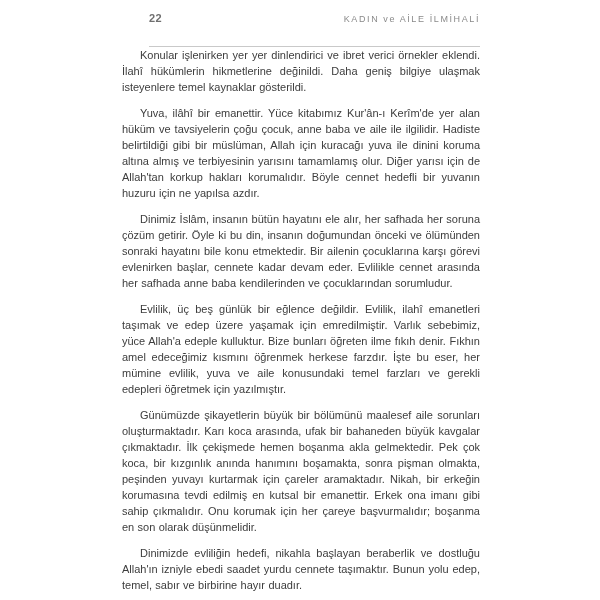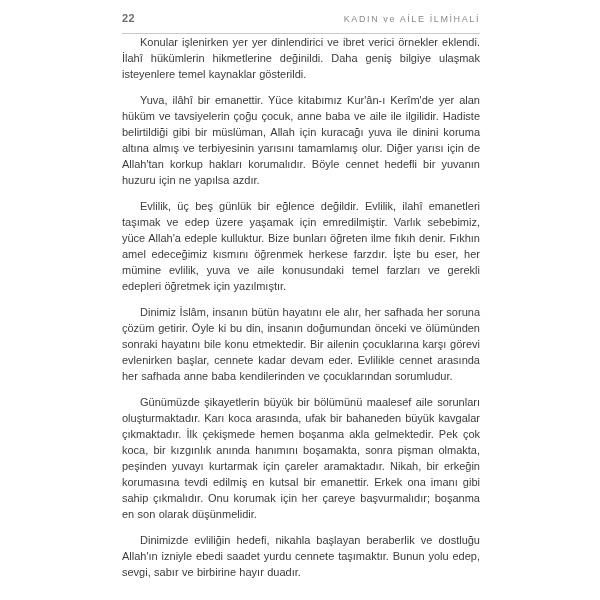--- a/index.html
+++ b/index.html
@@ -18,22 +18,23 @@
   .content {
     position: absolute;
     left: 122px;
     top: 12px;
     width: 358px;
   }
   .page-header {
     display: flex;
     justify-content: space-between;
     align-items: baseline;
-    padding-bottom: 9px;
+    padding-bottom: 22px;
     border-bottom: 1px solid #c9c9c9;
+    margin-left: 27px;
   }
   .page-number {
     font-size: 11px;
     font-weight: bold;
     letter-spacing: 0.5px;
     color: #6f6f6f;
   }
   .running-title {
     font-size: 9px;
     font-weight: normal;
@@ -60,20 +61,20 @@
   <div class="content">
 
     <header class="page-header">
       <span class="page-number">22</span>
       <span class="running-title">KADIN ve AİLE İLMİHALİ</span>
     </header>
 
     <main class="page-body">
       <p>Konular işlenirken yer yer dinlendirici ve ibret verici örnekler eklendi. İlahî hükümlerin hikmetlerine değinildi. Daha geniş bilgiye ulaşmak isteyenlere temel kaynaklar gösterildi.</p>
       <p>Yuva, ilâhî bir emanettir. Yüce kitabımız Kur'ân-ı Kerîm'de yer alan hüküm ve tavsiyelerin çoğu çocuk, anne baba ve aile ile ilgilidir. Hadiste belirtildiği gibi bir müslüman, Allah için kuracağı yuva ile dinini koruma altına almış ve terbiyesinin yarısını tamamlamış olur. Diğer yarısı için de Allah'tan korkup hakları korumalıdır. Böyle cennet hedefli bir yuvanın huzuru için ne yapılsa azdır.</p>
+      <p>Dinimiz İslâm, insanın bütün hayatını ele alır, her safhada her soruna çözüm getirir. Öyle ki bu din, insanın doğumundan önceki ve ölümünden sonraki hayatını bile konu etmektedir. Bir ailenin çocuklarına karşı görevi evlenirken başlar, cennete kadar devam eder. Evlilikle cennet arasında her safhada anne baba kendilerinden ve çocuklarından sorumludur.</p>
       <p>Evlilik, üç beş günlük bir eğlence değildir. Evlilik, ilahî emanetleri taşımak ve edep üzere yaşamak için emredilmiştir. Varlık sebebimiz, yüce Allah'a edeple kulluktur. Bize bunları öğreten ilme fıkıh denir. Fıkhın amel edeceğimiz kısmını öğrenmek herkese farzdır. İşte bu eser, her mümine evlilik, yuva ve aile konusundaki temel farzları ve gerekli edepleri öğretmek için yazılmıştır.</p>
-      <p>Dinimiz İslâm, insanın bütün hayatını ele alır, her safhada her soruna çözüm getirir. Öyle ki bu din, insanın doğumundan önceki ve ölümünden sonraki hayatını bile konu etmektedir. Bir ailenin çocuklarına karşı görevi evlenirken başlar, cennete kadar devam eder. Evlilikle cennet arasında her safhada anne baba kendilerinden ve çocuklarından sorumludur.</p>
       <p>Günümüzde şikayetlerin büyük bir bölümünü maalesef aile sorunları oluşturmaktadır. Karı koca arasında, ufak bir bahaneden büyük kavgalar çıkmaktadır. İlk çekişmede hemen boşanma akla gelmektedir. Pek çok koca, bir kızgınlık anında hanımını boşamakta, sonra pişman olmakta, peşinden yuvayı kurtarmak için çareler aramaktadır. Nikah, bir erkeğin korumasına tevdi edilmiş en kutsal bir emanettir. Erkek ona imanı gibi sahip çıkmalıdır. Onu korumak için her çareye başvurmalıdır; boşanma en son olarak düşünmelidir.</p>
-      <p>Dinimizde evliliğin hedefi, nikahla başlayan beraberlik ve dostluğu Allah'ın izniyle ebedi saadet yurdu cennete taşımaktır. Bunun yolu edep, sevgi, sabır ve birbirine hayır duadır.</p>
+      <p>Dinimizde evliliğin hedefi, nikahla başlayan beraberlik ve dostluğu Allah'ın izniyle ebedi saadet yurdu cennete taşımaktır. Bunun yolu edep, temel, sabır ve birbirine hayır duadır.</p>
     </main>
 
   </div>
 </div>
 
 </body></html>

